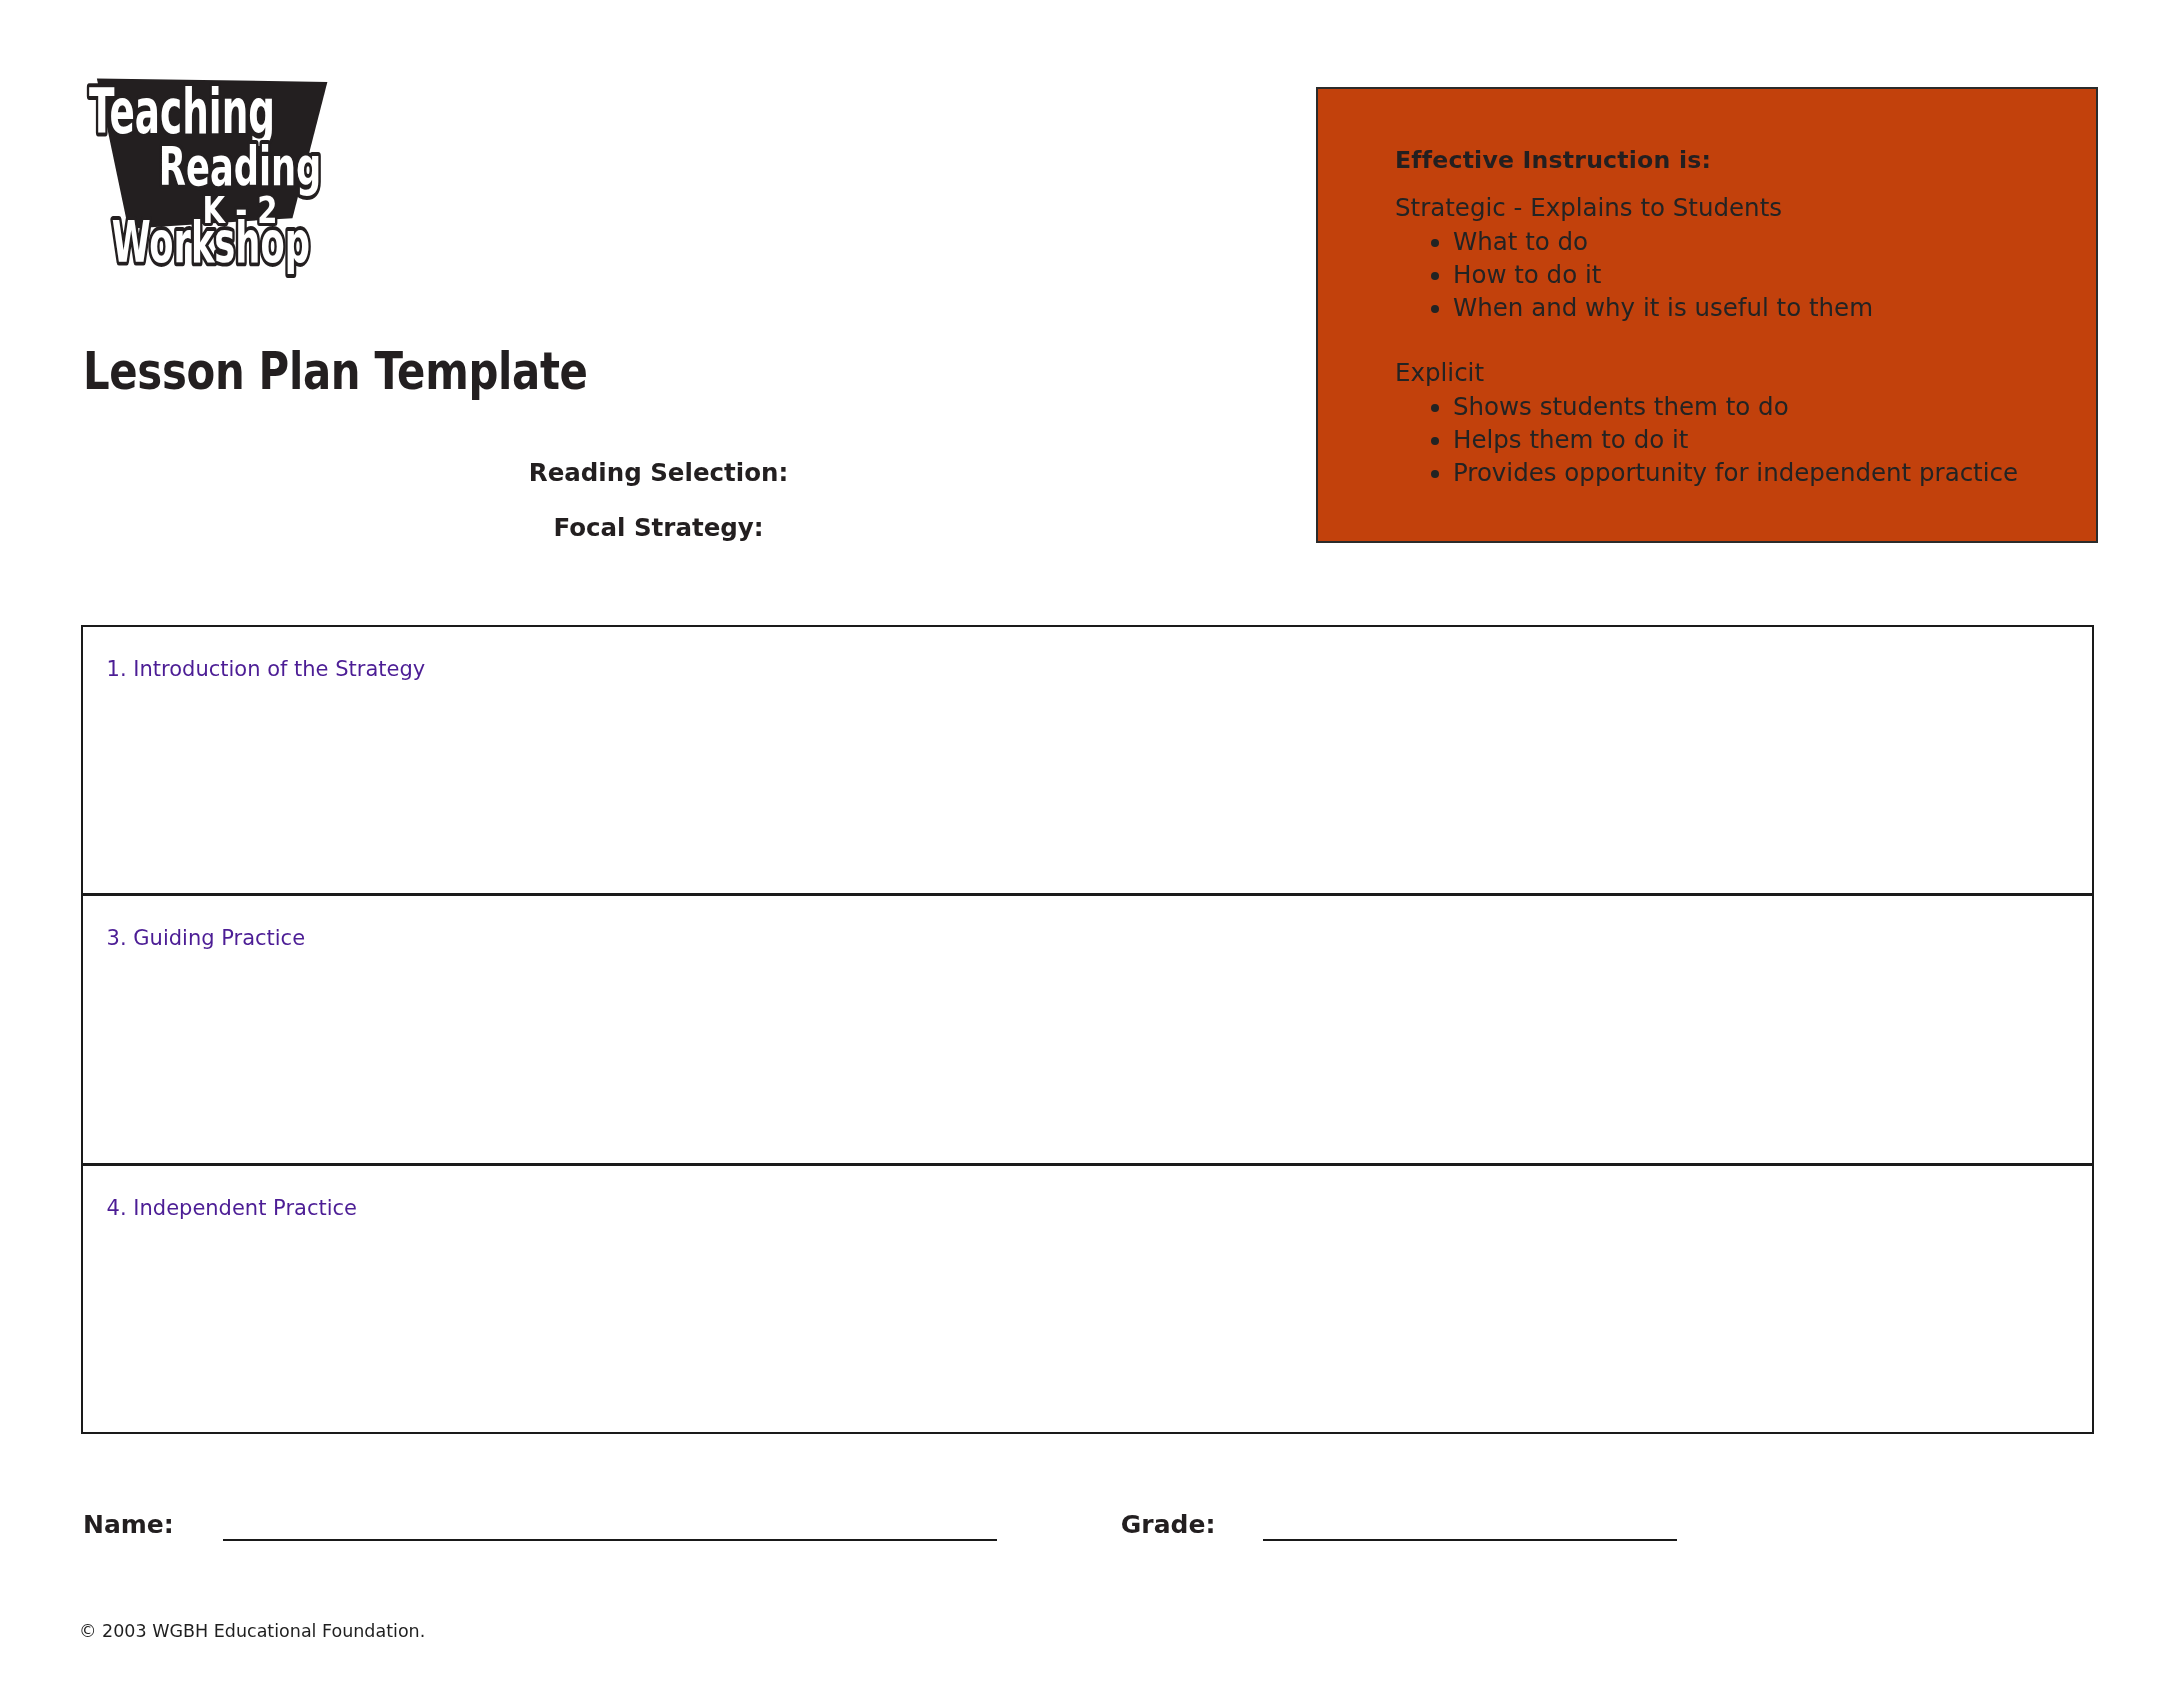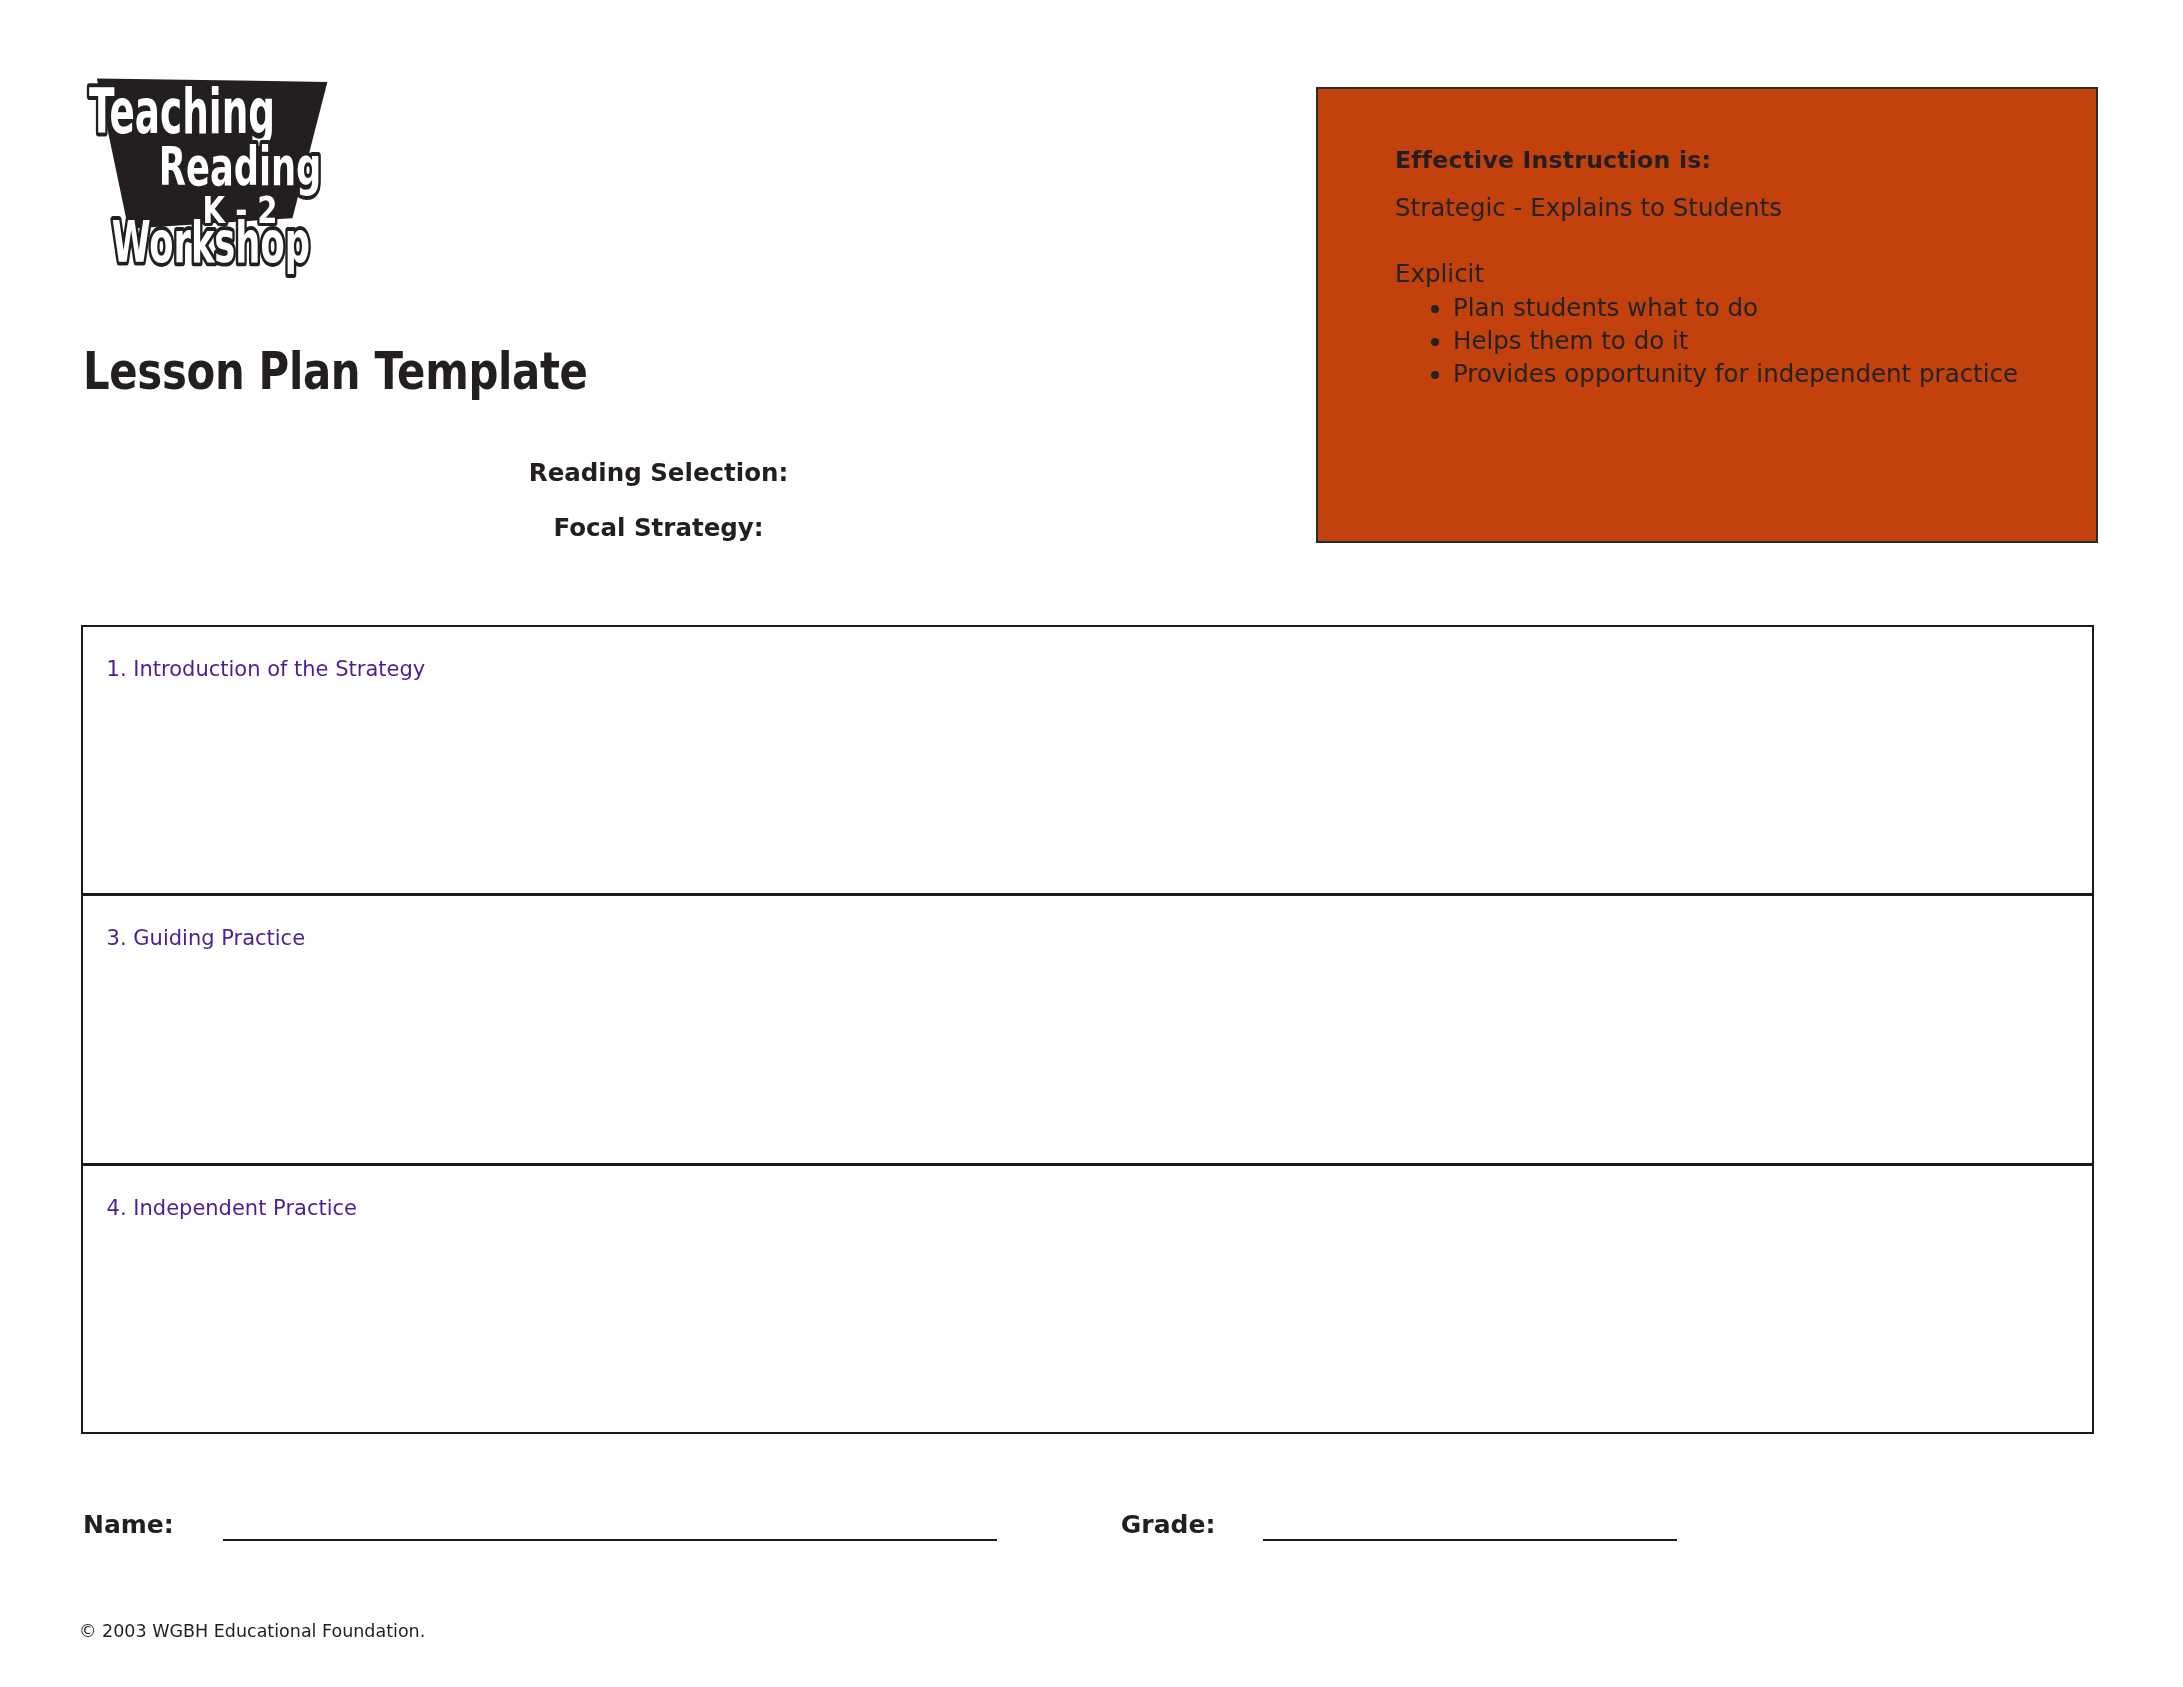--- a/index.html
+++ b/index.html
@@ -94,26 +94,31 @@
       <span class="field-label">Focal Strategy:</span>
       <span class="field-line"></span>
     </div>
   </div>
 
   <aside class="info-box">
     <div class="info-title">Effective Instruction is:</div>
 
     <div class="info-section">
       <div class="info-heading">Strategic - Explains to Students</div>
+      <ul>
+        <li>What to do</li>
+        <li>How to do it</li>
+        <li>When and why it is useful to them</li>
+      </ul>
     </div>
 
     <div class="info-section">
       <div class="info-heading">Explicit</div>
       <ul>
-        <li>Plan students what to do</li>
+        <li>Shows students them to do</li>
         <li>Helps them to do it</li>
         <li>Provides opportunity for independent practice</li>
       </ul>
     </div>
   </aside>
 
   <div class="steps">
     <div class="step">
       <div class="step-label">1. Introduction of the Strategy</div>
     </div>

